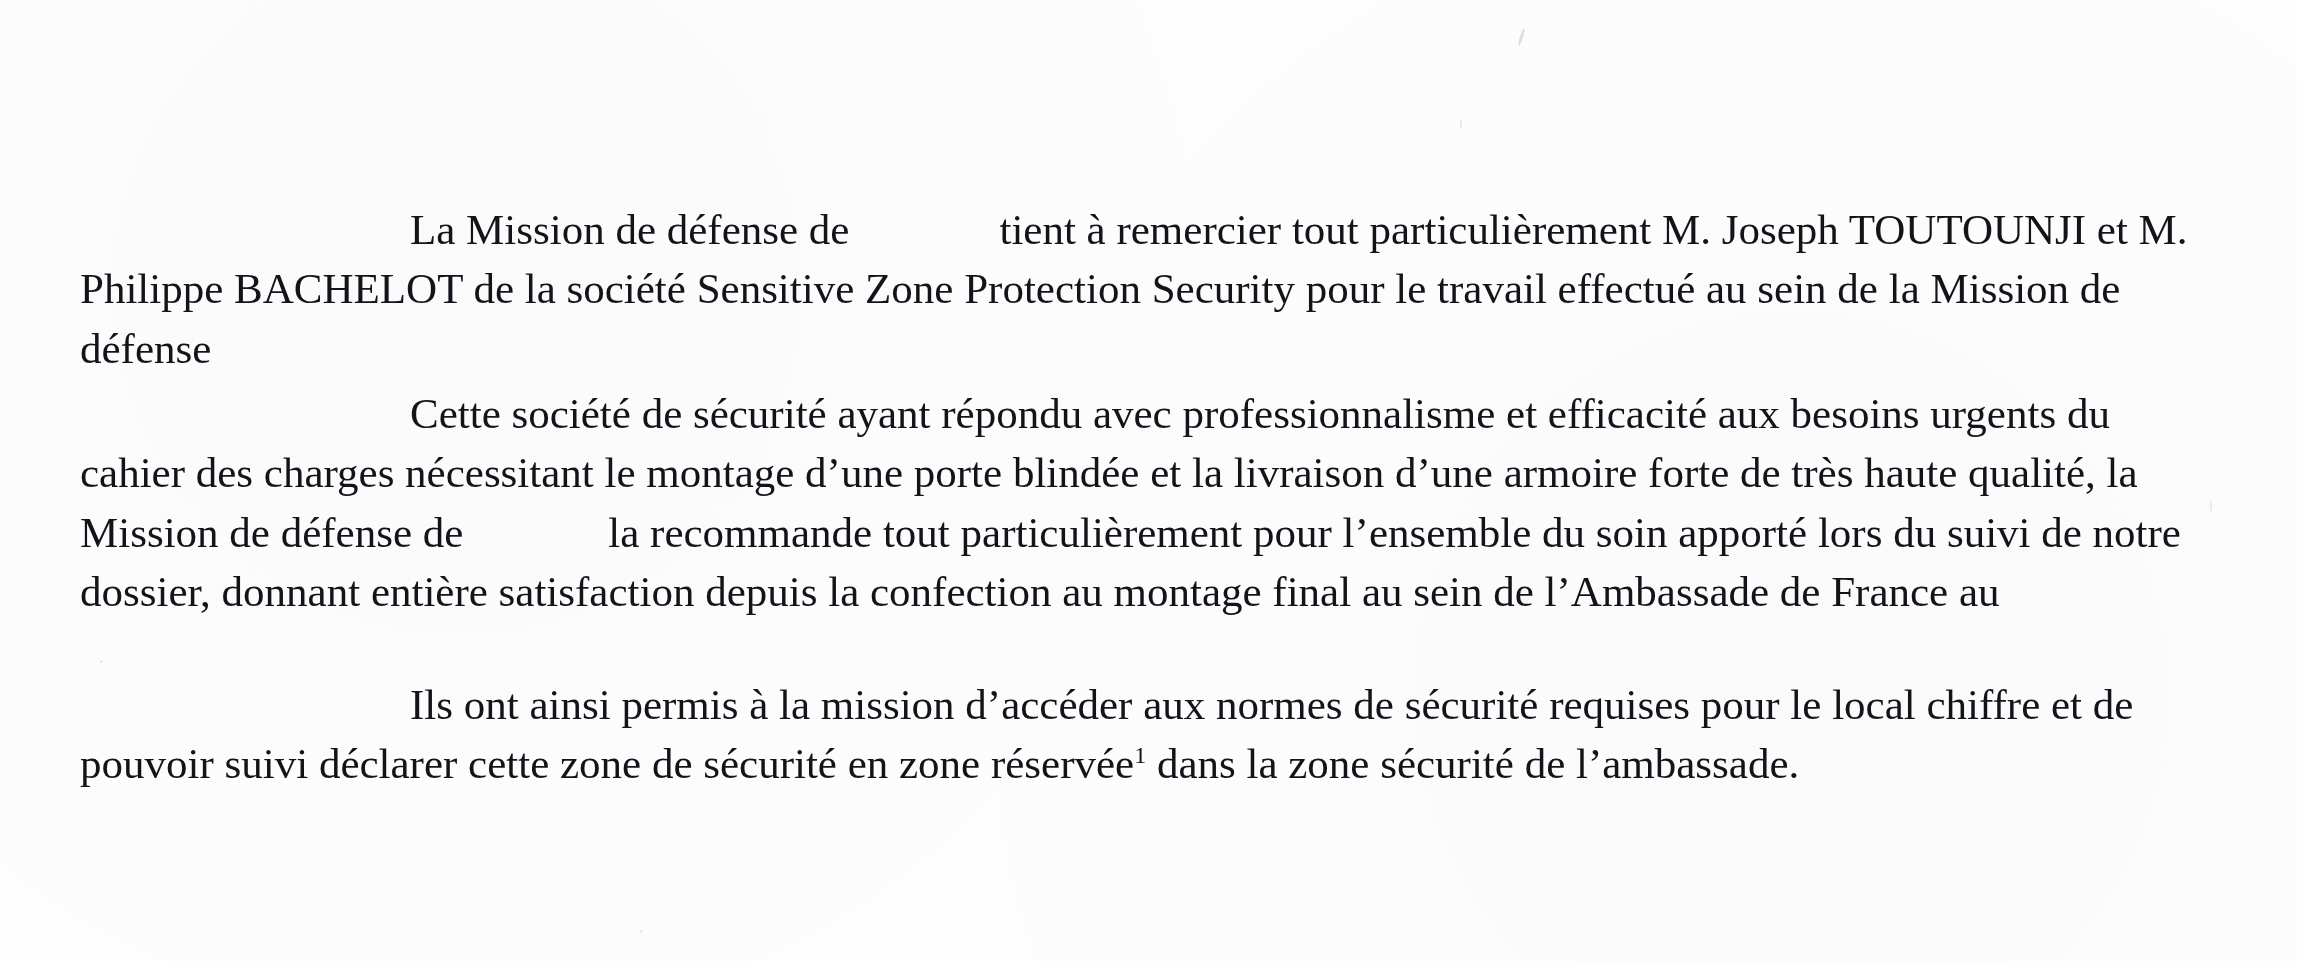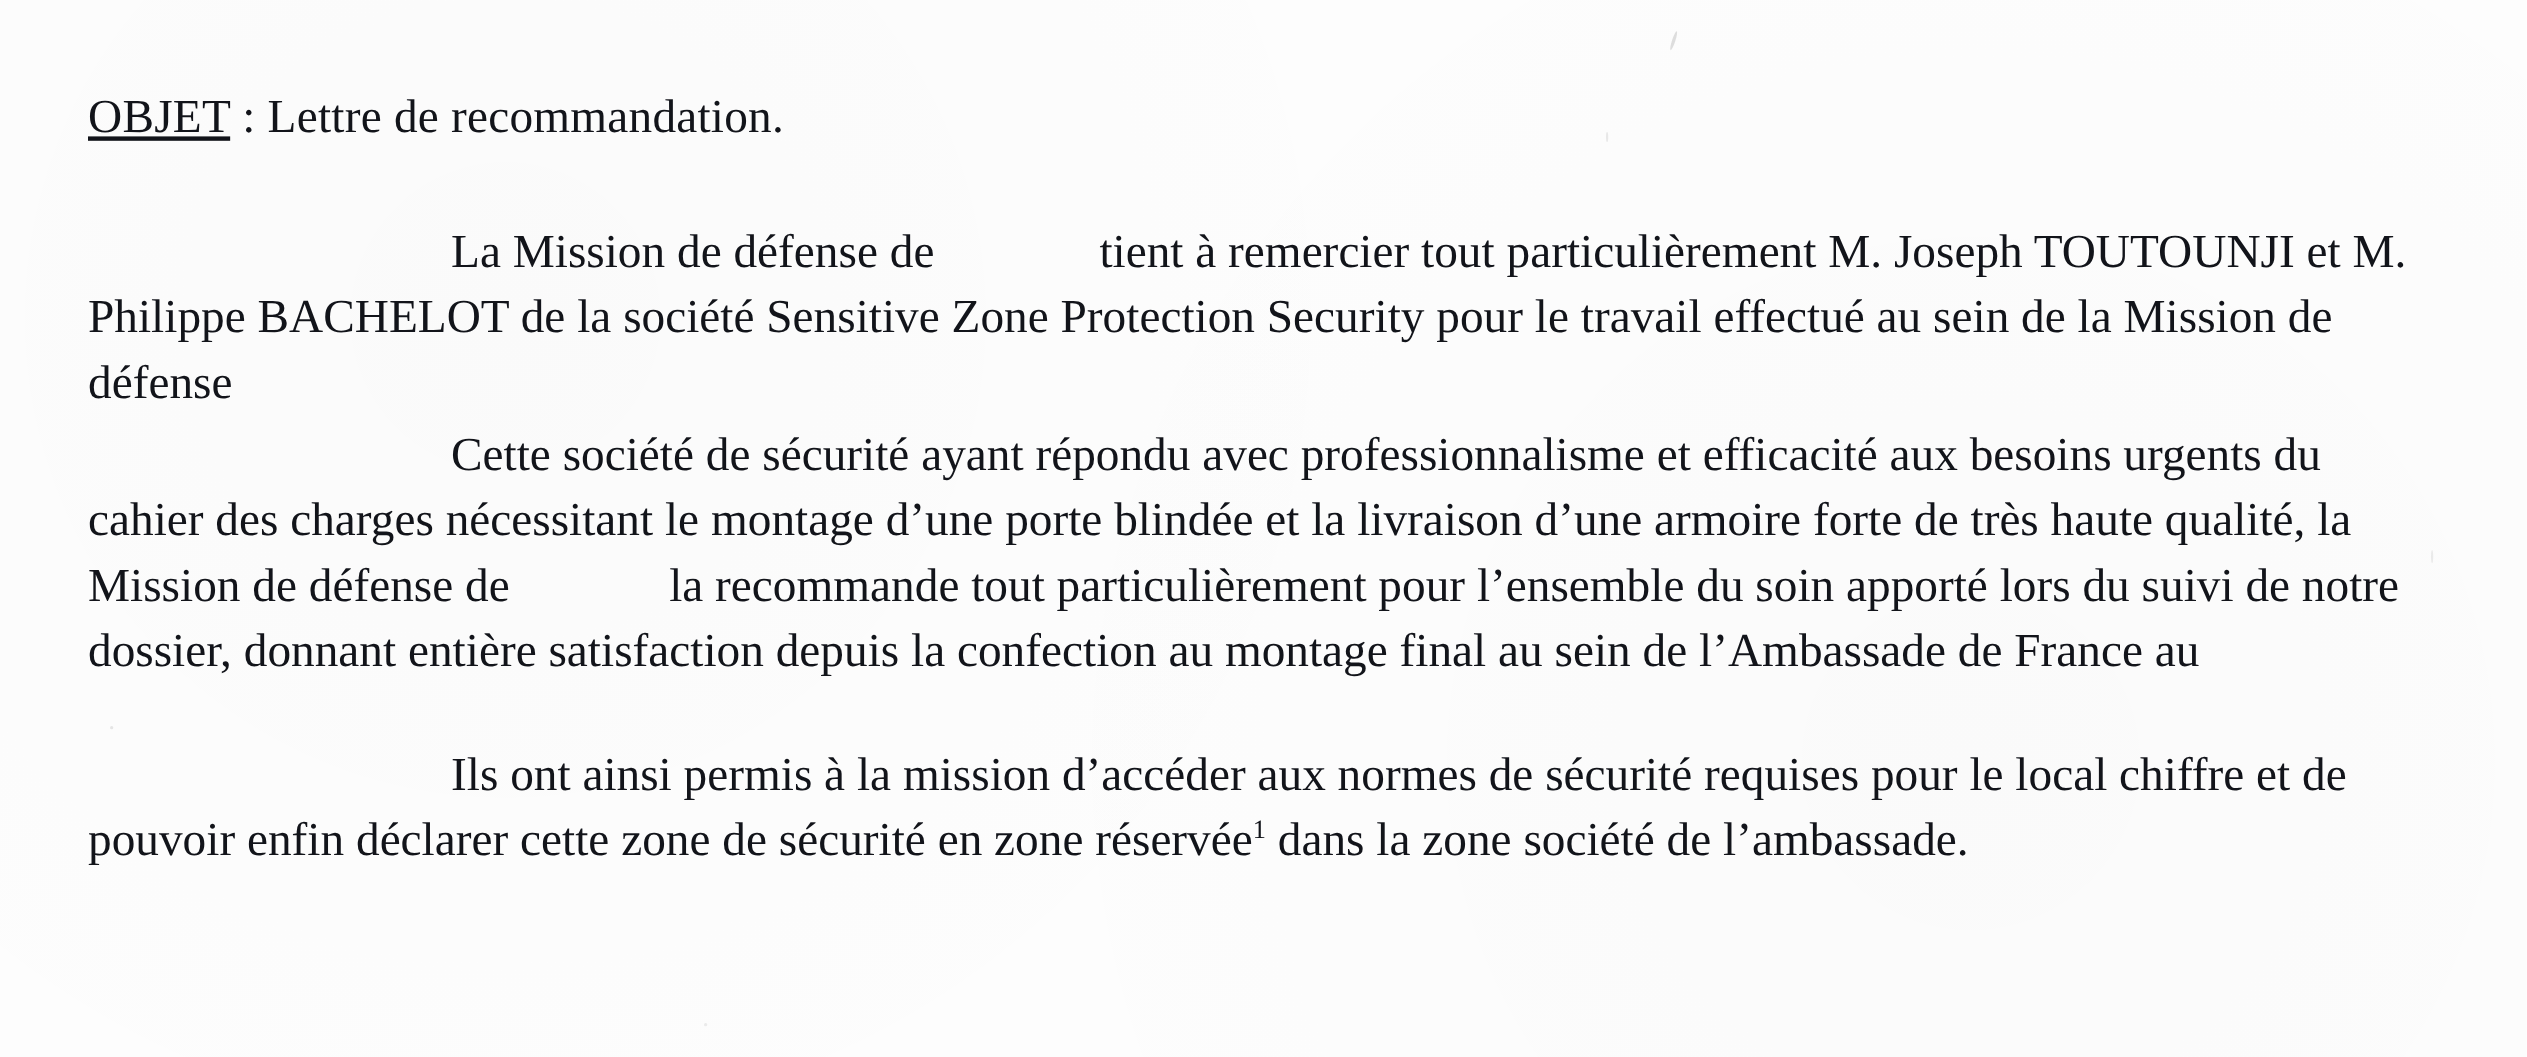--- a/index.html
+++ b/index.html
@@ -89,29 +89,26 @@
 <body>
 
 <div class="page">
 
   <span class="speck sp1"></span>
   <span class="speck sp2"></span>
   <span class="speck sp3"></span>
   <span class="speck sp4"></span>
   <span class="speck sp5"></span>
 
-  <div class="subject-line">
-    <span class="subject-label">OBJET</span><span> : </span><span>Lettre de recommandation.</span>
-  </div>
 
   <div class="body-block p1 nojustify-last">
     <p><span class="para-indent"></span><span>La Mission de défense de</span><span class="gap-inline"></span><span>tient à remercier tout particulièrement M. Joseph TOUTOUNJI et M. Philippe BACHELOT de la société Sensitive Zone Protection Security pour le travail effectué au sein de la Mission de défense</span></p>
   </div>
 
   <div class="body-block p2 nojustify-last">
     <p><span class="para-indent"></span><span>Cette société de sécurité ayant répondu avec professionnalisme et efficacité aux besoins urgents du cahier des charges nécessitant le montage d’une porte blindée et la livraison d’une armoire forte de très haute qualité, la Mission de défense de</span><span class="gap-inline-2"></span><span>la recommande tout particulièrement pour l’ensemble du soin apporté lors du suivi de notre dossier, donnant entière satisfaction depuis la confection au montage final au sein de l’Ambassade de  France au</span></p>
   </div>
 
   <div class="body-block p3 nojustify-last">
-    <p><span class="para-indent"></span><span>Ils ont ainsi permis à la mission d’accéder aux normes de sécurité requises pour le local chiffre et de pouvoir enfin déclarer cette zone de sécurité en zone réservée</span><sup>1</sup><span> dans la zone société de l’ambassade.</span></p>
+    <p><span class="para-indent"></span><span>Ils ont ainsi permis à la mission d’accéder aux normes de sécurité requises pour le local chiffre et de pouvoir suivi déclarer cette zone de sécurité en zone réservée</span><sup>1</sup><span> dans la zone sécurité de l’ambassade.</span></p>
   </div>
 
 </div>
 
 </body></html>

